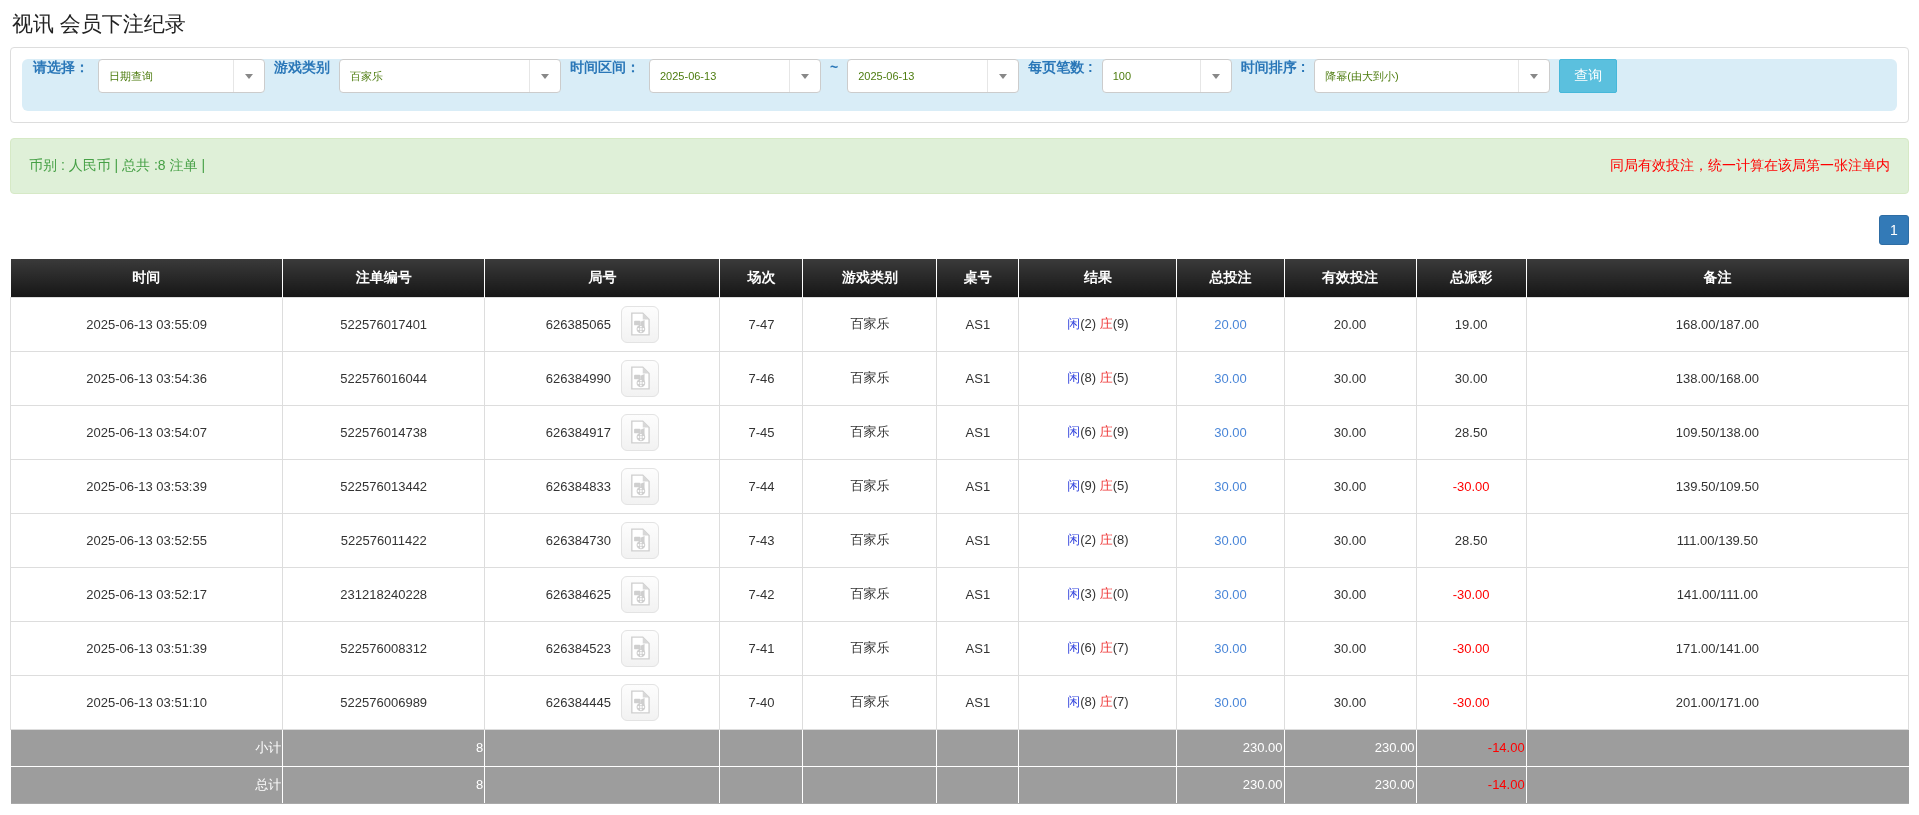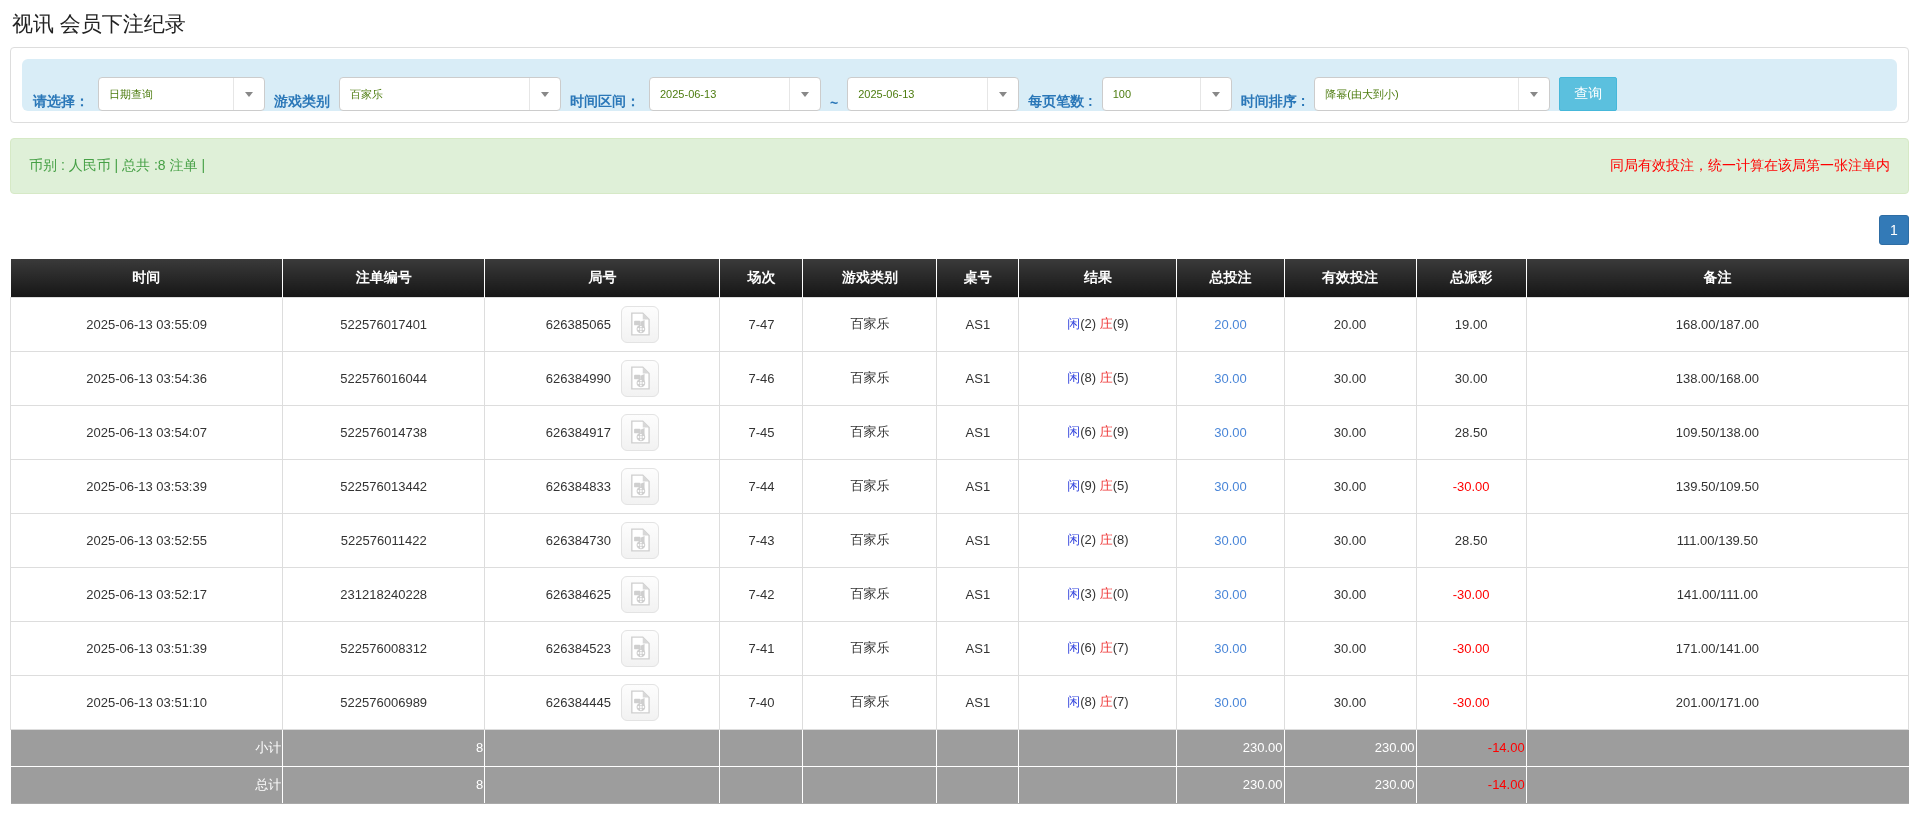--- a/index.html
+++ b/index.html
@@ -23,21 +23,21 @@
     border: 1px solid #ddd;
     border-radius: 4px;
     background: #fff;
     padding: 11px;
   }
   .filter-bar {
     background: var(--filter-bg, #d9edf7);
     border-radius: 6px;
     height: 52px;
     display: flex;
-    align-items: flex-end;
+    align-items: flex-start;
     padding: 0 11px;
     gap: 9px;
   }
   .flabel {
     color: var(--label-blue, #2a77b8);
     font-weight: 700;
     font-size: 14px;
     white-space: nowrap;
   }
   .select {

